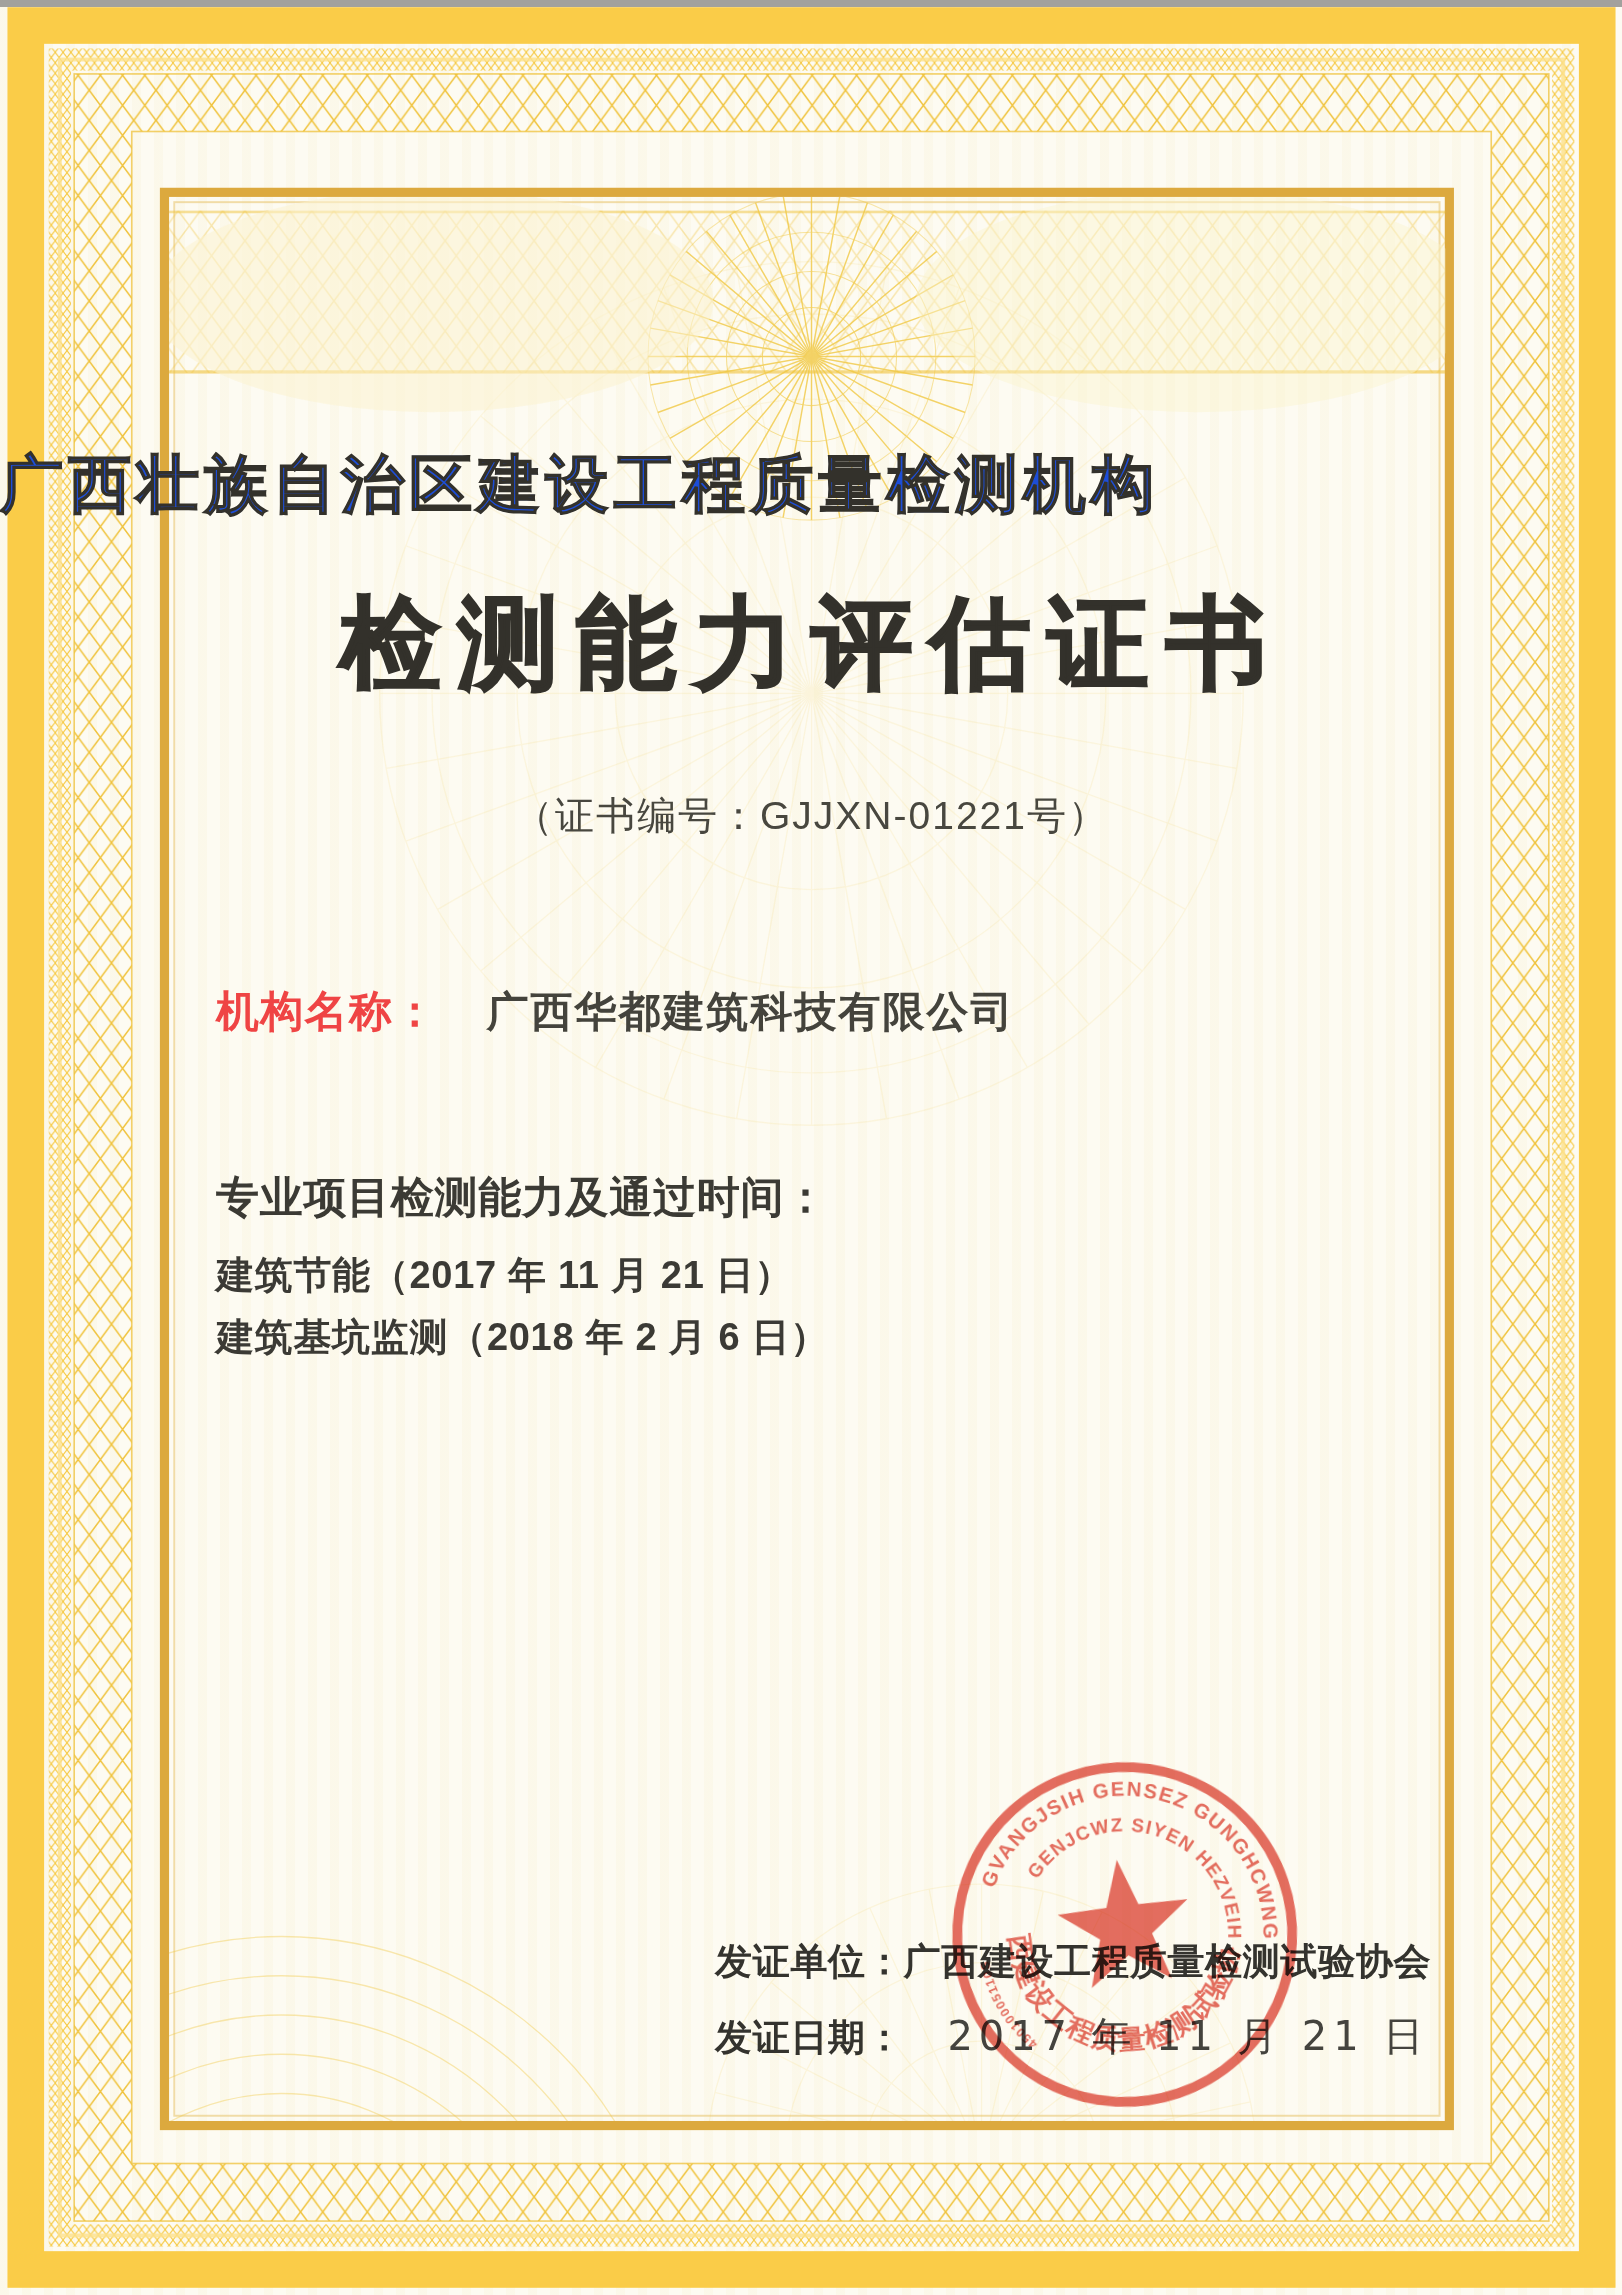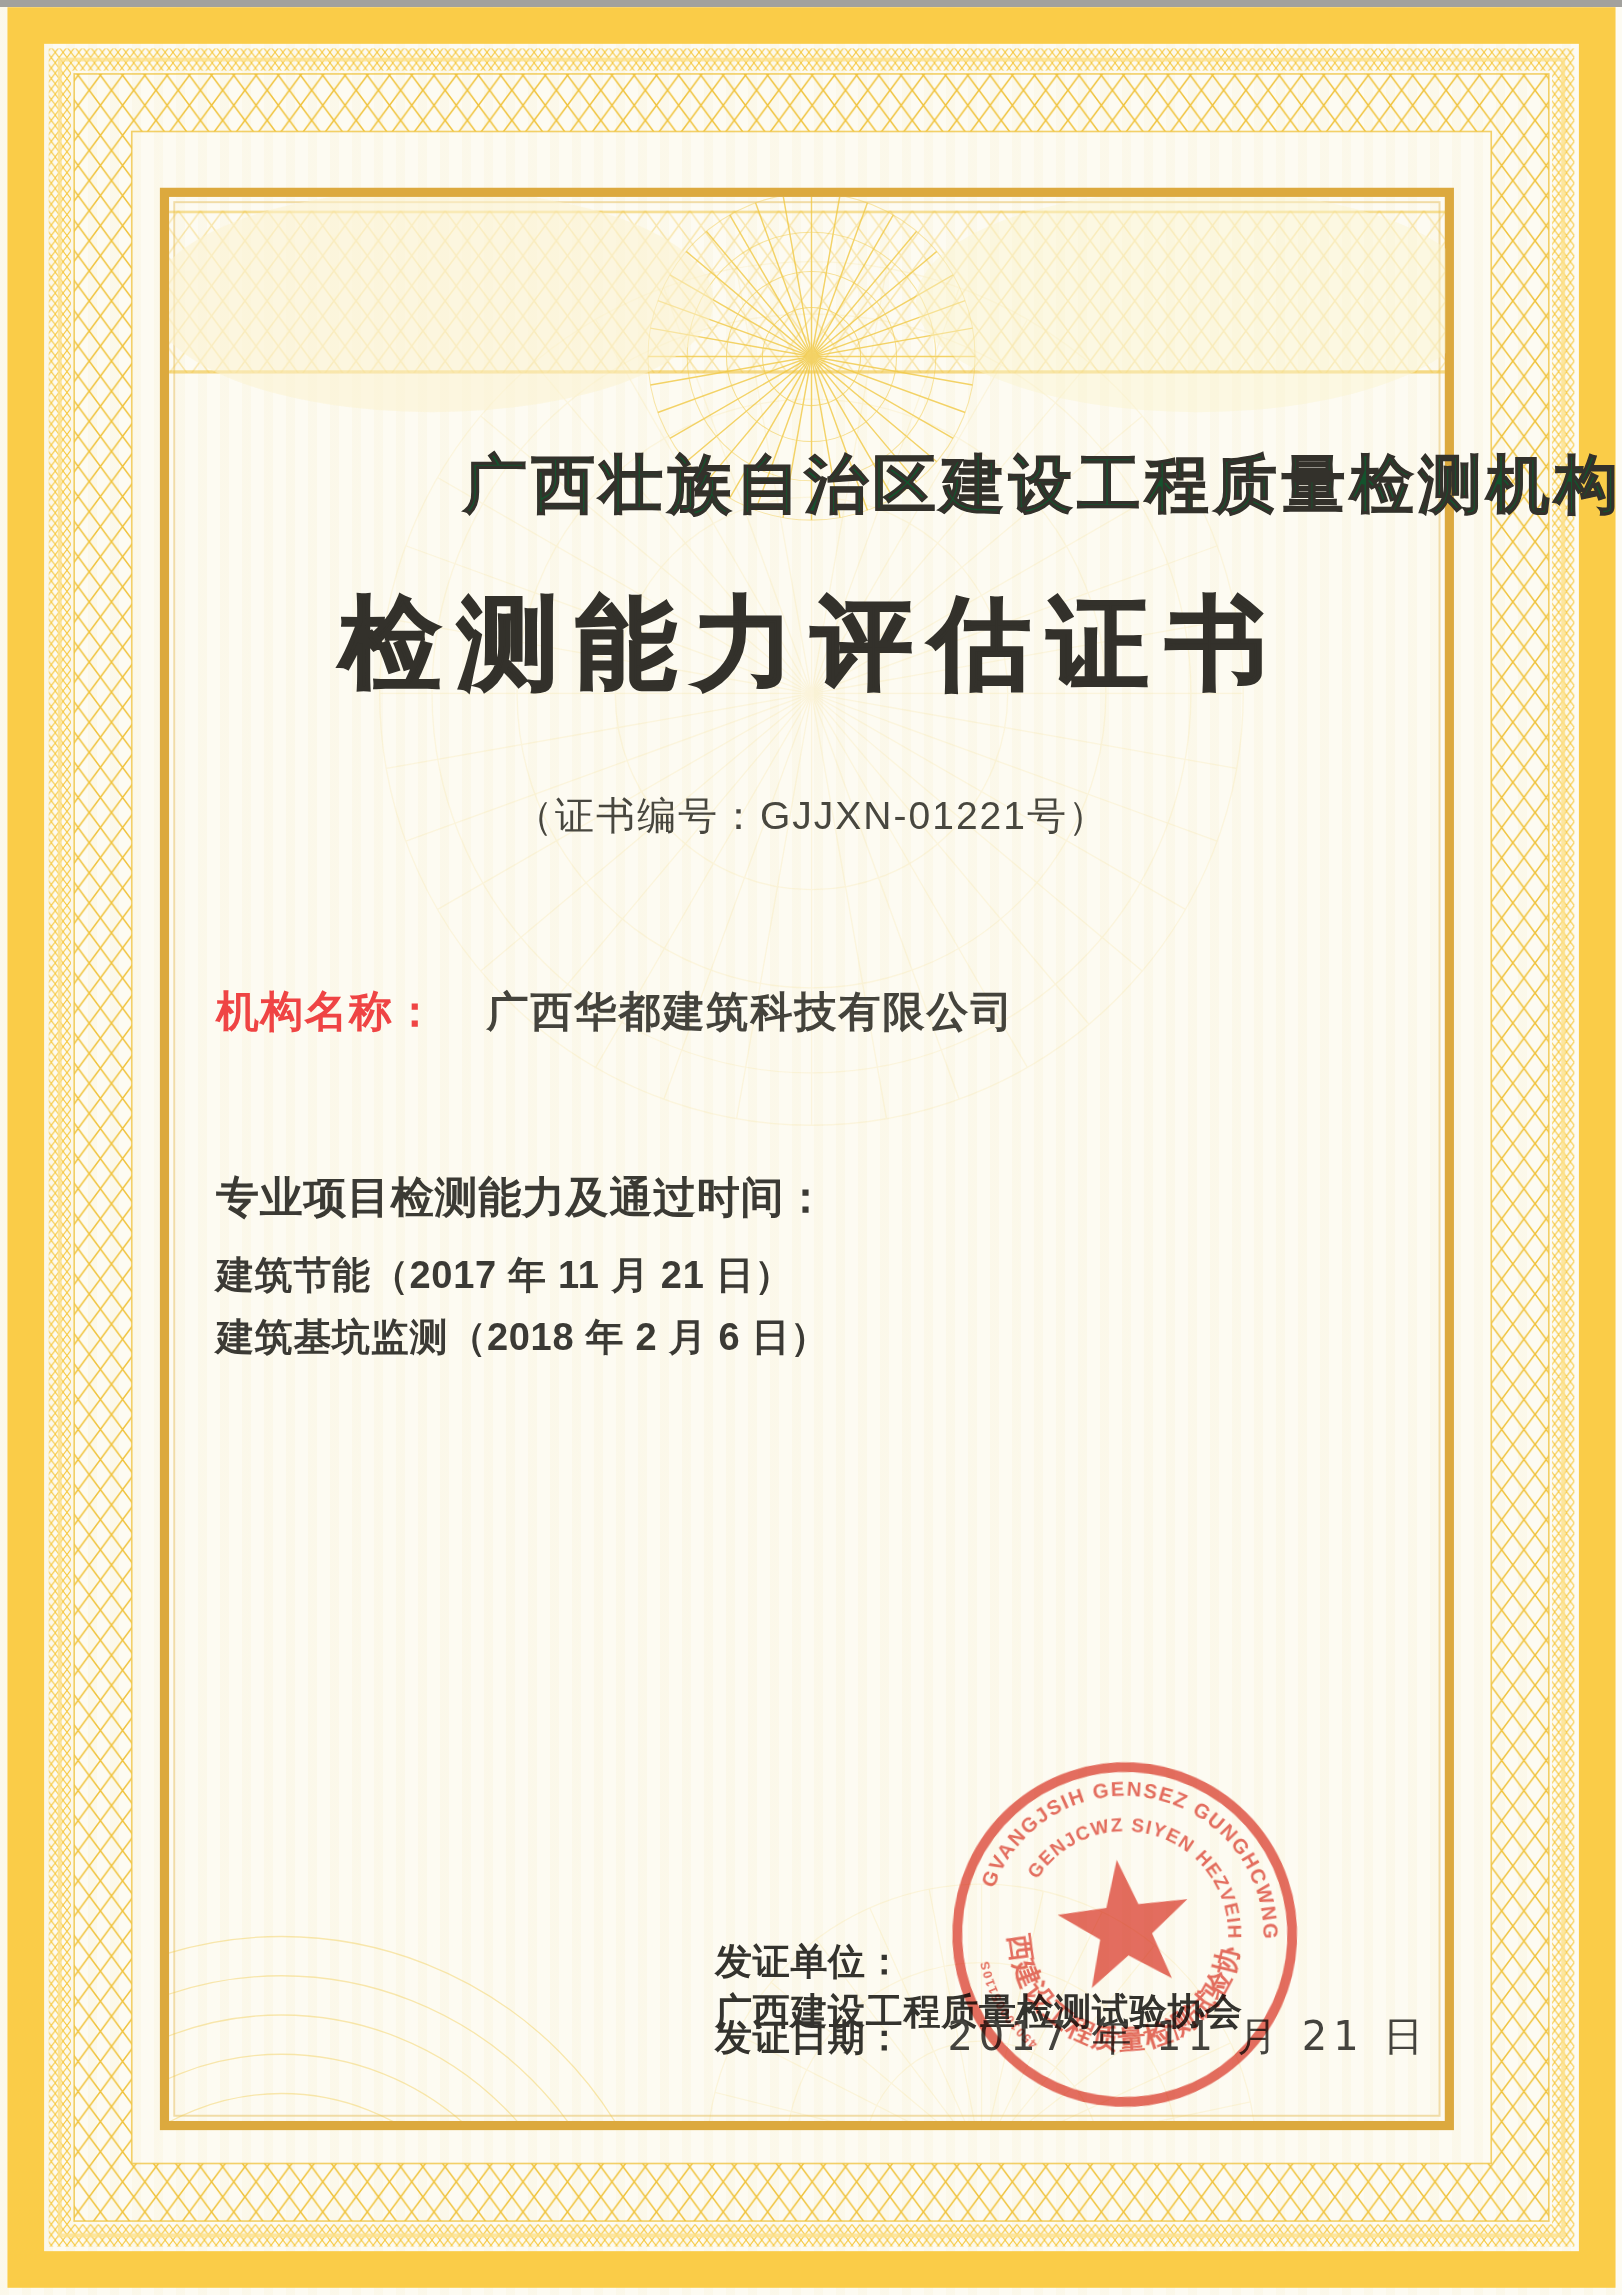--- a/index.html
+++ b/index.html
@@ -11,23 +11,23 @@
   .paper-texture{
     position:absolute;inset:0;
     background:repeating-linear-gradient(90deg, rgba(246,238,205,.22) 0 9.2px, rgba(255,255,255,0) 9.2px 22px);
     pointer-events:none;
   }
   .scan-edge{position:absolute;top:0;left:0;width:100%;height:6.5px;background:#A2A19D;z-index:9;}
   .deco-svg{position:absolute;top:0;left:0;width:1623px;height:2295px;z-index:1;}
   .content{position:absolute;inset:0;z-index:3;color:#33312B;}
   .line{position:absolute;white-space:nowrap;}
   .title1{
-    top:442px;left:0;width:100%;text-align:right;
+    top:442px;left:0;width:100%;text-align:left;
     font-family:"Liberation Serif","DejaVu Serif",serif;
-    font-size:63px;font-weight:700;letter-spacing:5.2px;color:#14532d;
+    font-size:63px;font-weight:700;letter-spacing:5.2px;color:#1d4ed8;
     -webkit-text-stroke:1.3px #33312B;
   }
   .title2{
     top:577px;left:0;width:100%;text-align:center;
     font-family:"Liberation Serif","DejaVu Serif",serif;
     font-size:101px;font-weight:700;letter-spacing:17px;color:#33312B;
     -webkit-text-stroke:2px #33312B;
   }
   .certno{
     top:789px;left:0;width:100%;text-align:center;
@@ -35,21 +35,21 @@
   }
   .org-row{top:983px;left:216px;display:flex;align-items:baseline;}
   .org-label{font-size:43px;font-weight:700;color:#ef4444;letter-spacing:1.3px;}
   .org-name{font-size:42px;font-weight:600;color:#44433C;letter-spacing:2px;margin-left:49px;}
   .section-heading{
     top:1169px;left:216px;font-size:43px;font-weight:700;color:#3B3A34;letter-spacing:0.7px;
   }
   .item1{top:1250px;}
   .item2{top:1312px;}
   .item{left:216px;font-size:38px;font-weight:600;color:#3B3A35;letter-spacing:0.7px;}
-  .issuer-row{top:1937px;left:715px;display:flex;align-items:flex-start;flex-direction:column;}
+  .issuer-row{top:1937px;left:715px;display:flex;align-items:center;}
   .issuer-label,.date-label{font-size:37px;font-weight:700;color:#34332E;letter-spacing:0.7px;}
   .issuer-name{font-size:37px;font-weight:700;color:#34332E;letter-spacing:0.7px;}
   .date-row{top:2009px;left:715px;display:flex;align-items:baseline;}
   .date-value{
     font-size:40px;font-weight:500;color:#44433E;letter-spacing:5.9px;margin-left:44px;
     font-family:"DejaVu Sans","Liberation Sans",sans-serif;
   }
   .seal{
     position:absolute;left:950px;top:1760px;width:352px;height:352px;z-index:5;
     mix-blend-mode:multiply;opacity:.88;transform:rotate(3deg);

